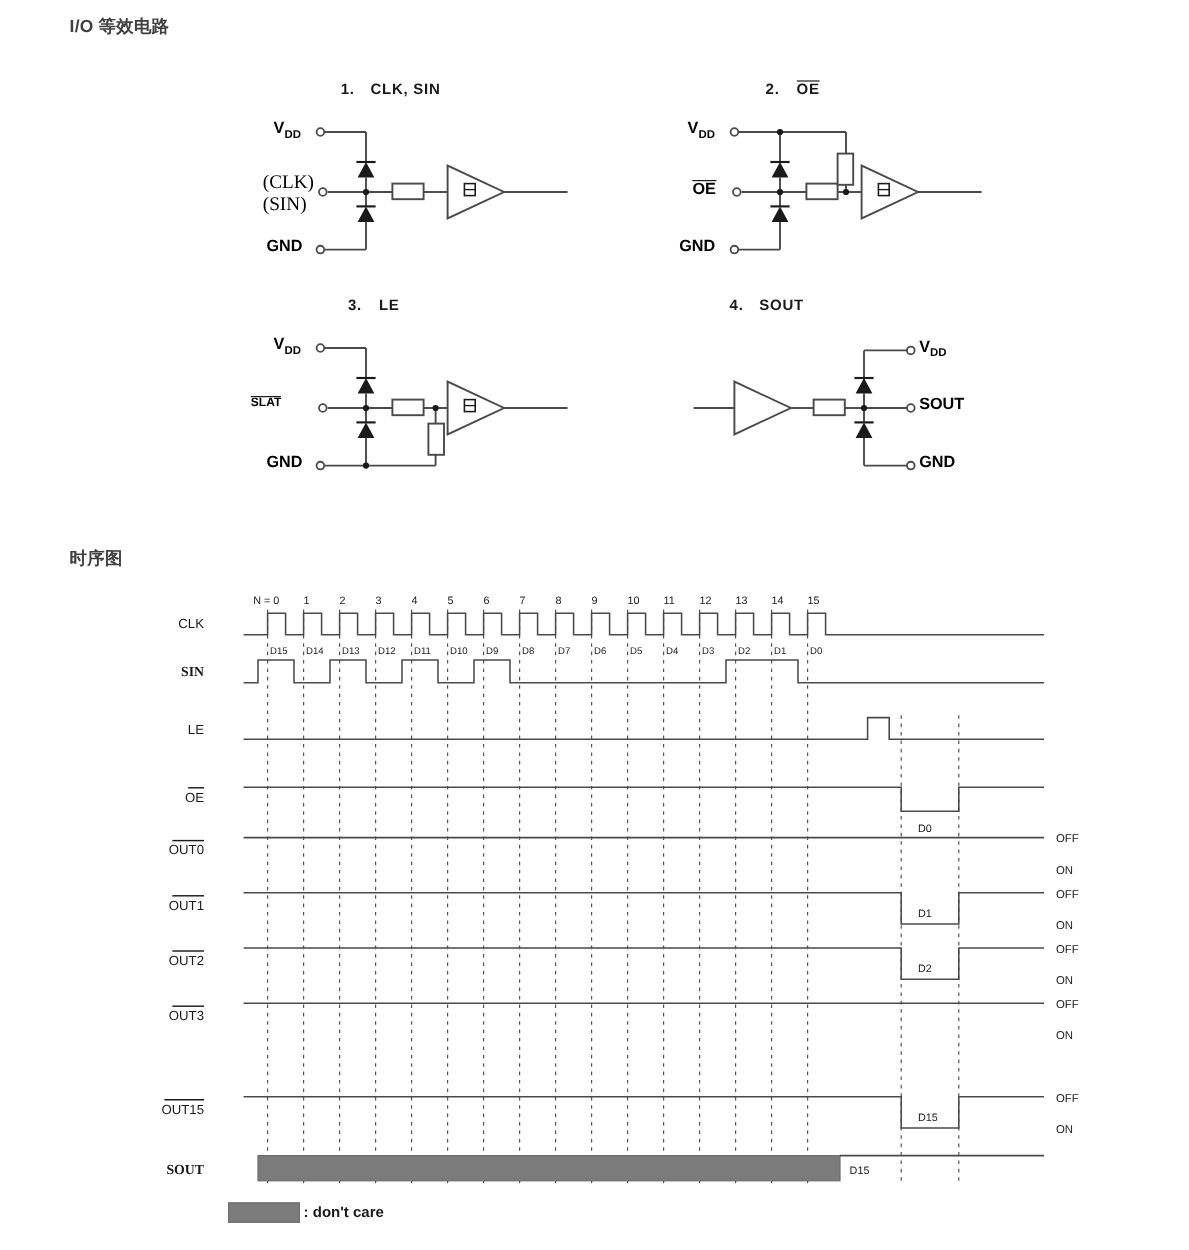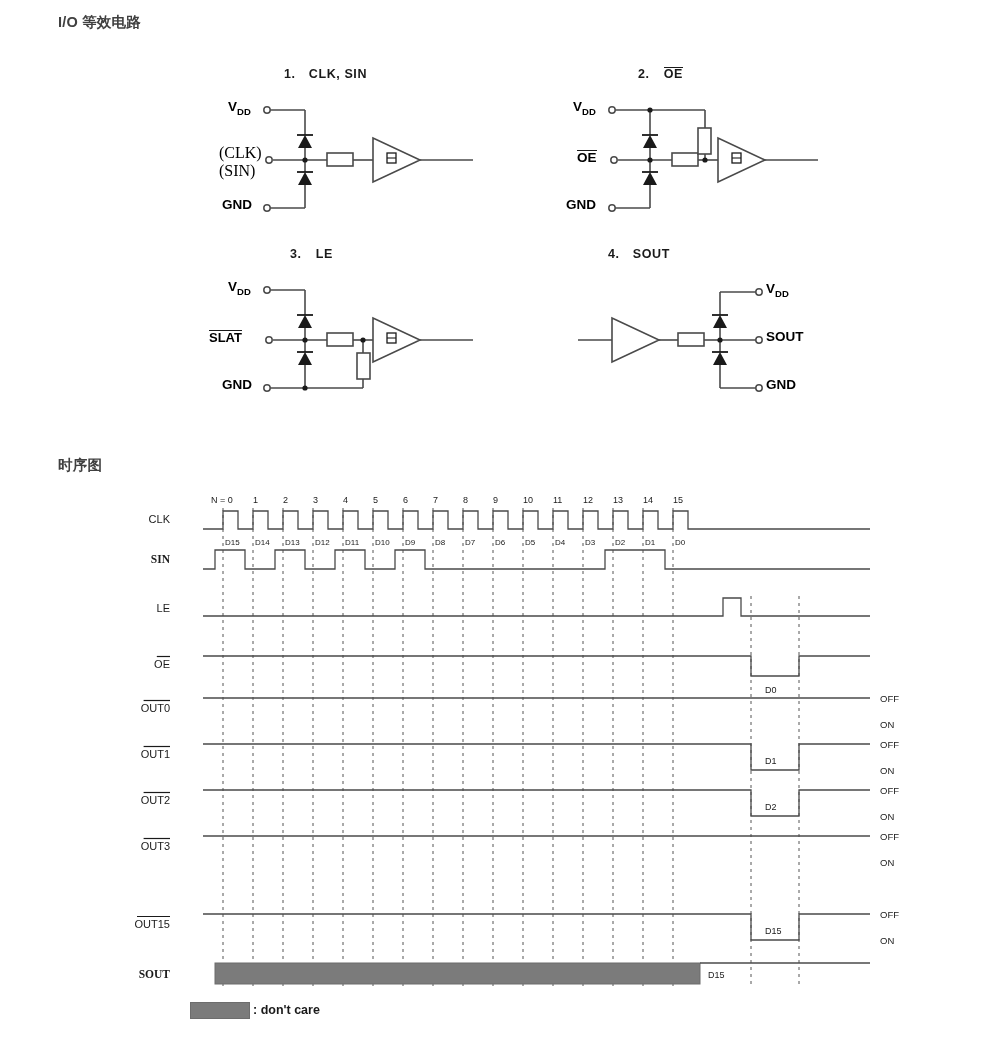--- a/index.html
+++ b/index.html
@@ -231,21 +231,21 @@
     <g>
       <polygon points="158,48 158,92 205,70" fill="#fff" stroke="#4a4a4a" stroke-width="1.6"></polygon>
       <rect x="172" y="63" width="9" height="10" fill="none" stroke="#1a1a1a" stroke-width="1.3"></rect>
       <line x1="172" y1="68" x2="181" y2="68" stroke="#1a1a1a" stroke-width="1.1"></line>
     </g>
   </svg>
 
   <div style="position:absolute; left:228px; top:224px; font-size:13.5px; font-weight:bold;">
     <span>V</span><span style="font-size:9.5px; vertical-align:sub;">DD</span>
   </div>
-  <div style="position:absolute; left:209px; top:275px; font-size:13px; font-weight:bold;">
+  <div style="position:absolute; left:209px; top:275px; font-size:10px; font-weight:bold;">
     <span class="ovl">SLAT</span>
   </div>
   <div style="position:absolute; left:222px; top:322px; font-size:13.5px; font-weight:bold;">GND</div>
 
   <div class="circuit-title" style="left:608px; top:192px;">
     <span>4.</span>
     <span style="display:inline-block;width:5px;"></span>
     <span>SOUT</span>
   </div>
 

